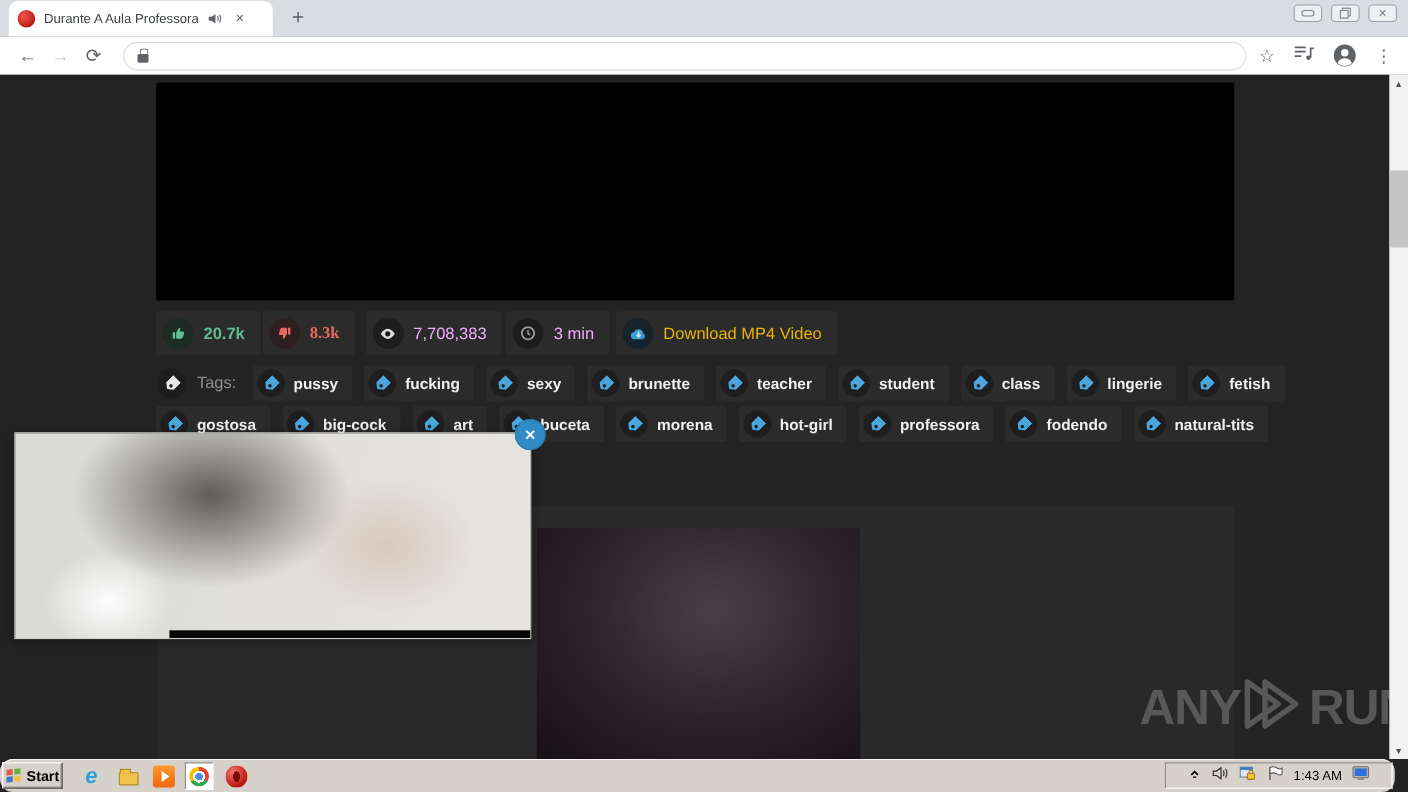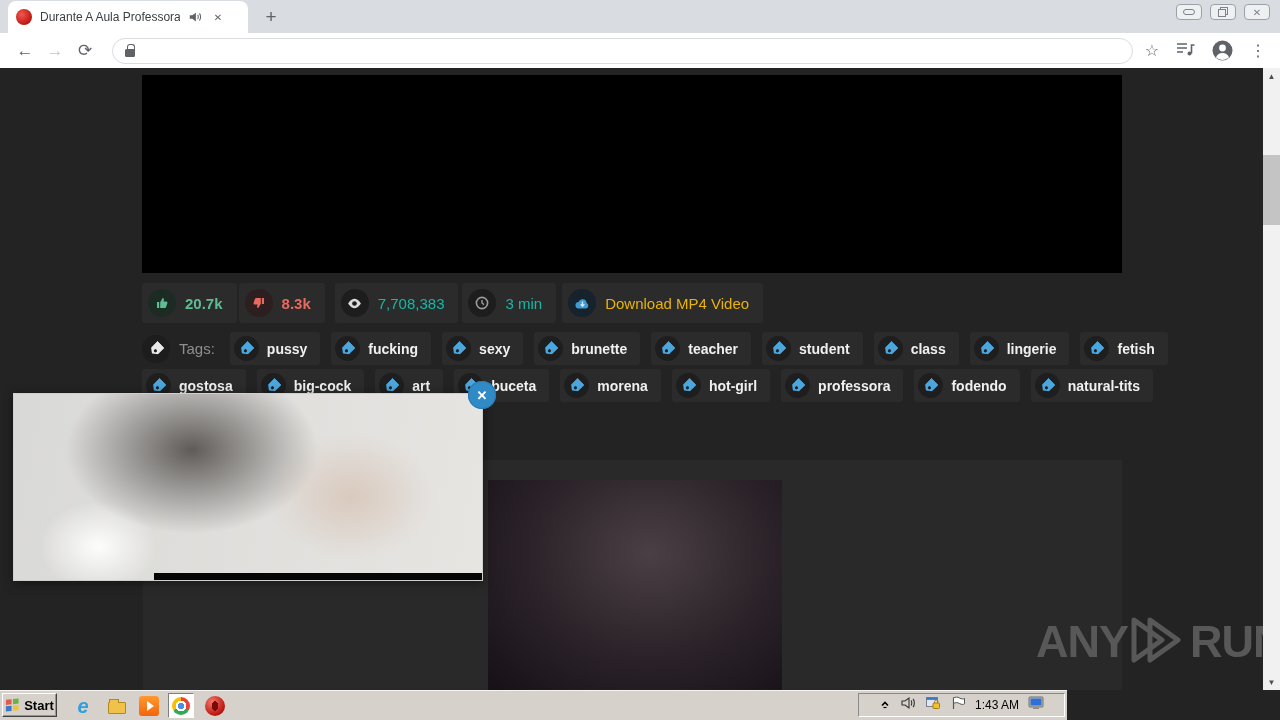--- a/index.html
+++ b/index.html
@@ -45,22 +45,22 @@
   #page { position:absolute; left:0; top:68px; width:1263px; height:622px; background:#232323; overflow:hidden; }
   #player { position:absolute; left:142px; top:7px; width:980px; height:198px; background:#000; }
 
   #stats { position:absolute; left:142px; top:215px; display:flex; align-items:flex-end; }
   .pill { height:40px; background:#2b2b2b; border-radius:3px; display:flex; align-items:center;
           gap:9px; padding:0 14px 0 6px; }
   .icon-circle { width:28px; height:28px; border-radius:50%; background:#1d1d1d; display:flex;
                  align-items:center; justify-content:center; flex:none; }
   .ic-like { background:#1d2b25; } .ic-dislike { background:#2d1f1f; } .ic-dl { background:#16222c; }
   .stat-num { font-size:15px; font-weight:bold; }
-  .likes-num { color:#5ebd93; } .dislikes-num { color:#e8695f; }
-  .stat-gray { font-size:15px; color:#14b8a6; }
+  .likes-num { color:#5ebd93; } .dislikes-num { color:#e8695f;font-family:Liberation Serif, serif; }
+  .stat-gray { font-size:15px; color:#f0abfc; }
   .dl-label { font-size:15px; color:#eab308; }
   .ml2{margin-left:2px;} .ml4{margin-left:4px;} .ml6{margin-left:6px;} .ml10{margin-left:10px;}
 
   .tags-row { position:absolute; left:142px; display:flex; align-items:center; gap:11px; }
   #tags-row-1 { top:264px; } #tags-row-2 { top:301px; }
   .tags-label-wrap { display:flex; align-items:center; gap:9px; margin-right:4px; }
   .tags-label { font-size:15px; color:#8e8e8e; }
   .tag-pill { height:33px; background:#2b2b2b; border-radius:3px; display:flex; align-items:center;
               gap:8px; padding:0 13px 0 4px; }
   .tag-icon-circle { width:25px; height:25px; border-radius:50%; background:#1e1e1e; display:flex;
@@ -99,22 +99,22 @@
           display:flex; align-items:center; justify-content:center; gap:5px; }
 
   
   #scrollbar { position:absolute; left:1263px; top:68px; width:17px; height:622px; background:#f1f1f1; z-index:70; }
   .sb-btn { position:absolute; left:0; width:17px; height:16px; display:flex; align-items:center;
             justify-content:center; font-size:8px; color:#505050; }
   .sb-up { top:0; } .sb-down { bottom:0; }
   #sb-thumb { position:absolute; left:0; top:87px; width:17px; height:70px; background:#c4c4c4; }
 
   
-  #taskbar { position:absolute; left:0; top:690px; width:1067px; height:30px; background:#d6d2cb;
-             box-shadow:inset 0 1px 0 #f5f4f1; }
+  #taskbar { position:absolute; left:0; top:690px; width:1268px; height:30px; background:#d6d2cb;
+             box-shadow:inset 0 1px 0 #f5f4f1;border-radius:12px; }
   #start-btn { position:absolute; left:2px; top:3px; width:55px; height:24px; background:#d6d2cb;
                border:1px solid; border-color:#ffffff #404040 #404040 #ffffff;
                box-shadow:inset -1px -1px 0 #9a968f; display:flex; align-items:center; justify-content:center; gap:4px; }
   #start-btn span { font-size:13px; font-weight:bold; color:#000; }
   .ql { position:absolute; top:5px; width:22px; height:22px; display:flex; align-items:center; justify-content:center; }
   .ie-icon { font-size:20px; font-weight:bold; font-style:italic; color:#2f9fe0; line-height:1; }
   .folder-icon { position:relative; width:18px; height:12px; background:#f0c24a; border:1px solid #b08a20; border-radius:1px; margin-top:4px; }
   .folder-icon::before { content:""; position:absolute; left:0; top:-4px; width:8px; height:3px; background:#f0c24a; border:1px solid #b08a20; border-bottom:none; }
   .wmp-icon { width:20px; height:20px; border-radius:3px; background:linear-gradient(#ff9a2e,#f2640c);
               display:flex; align-items:center; justify-content:center; }

